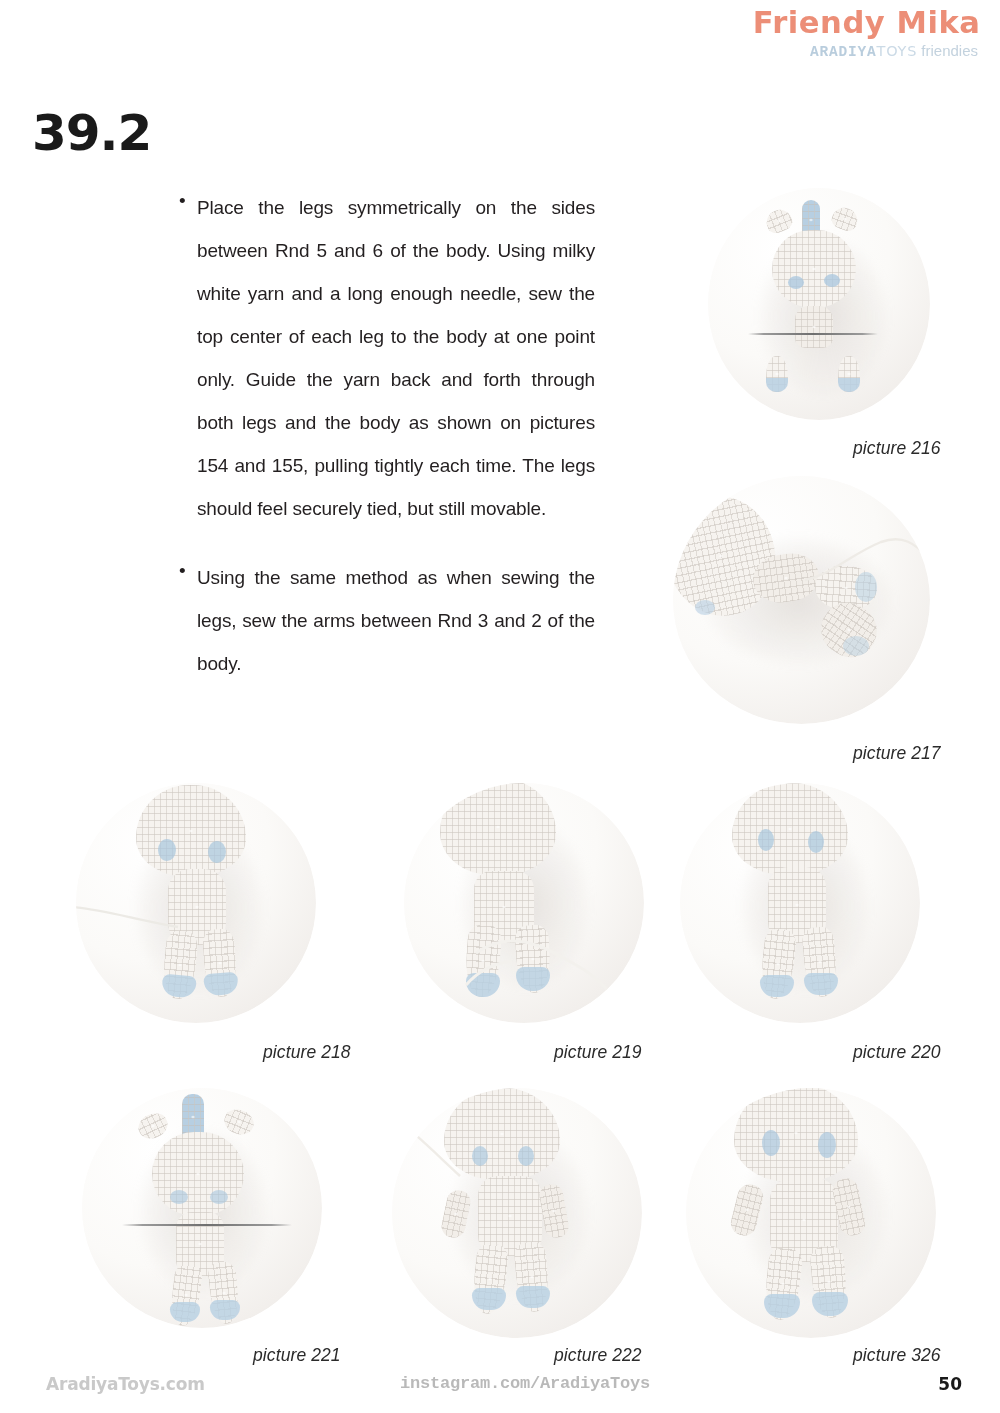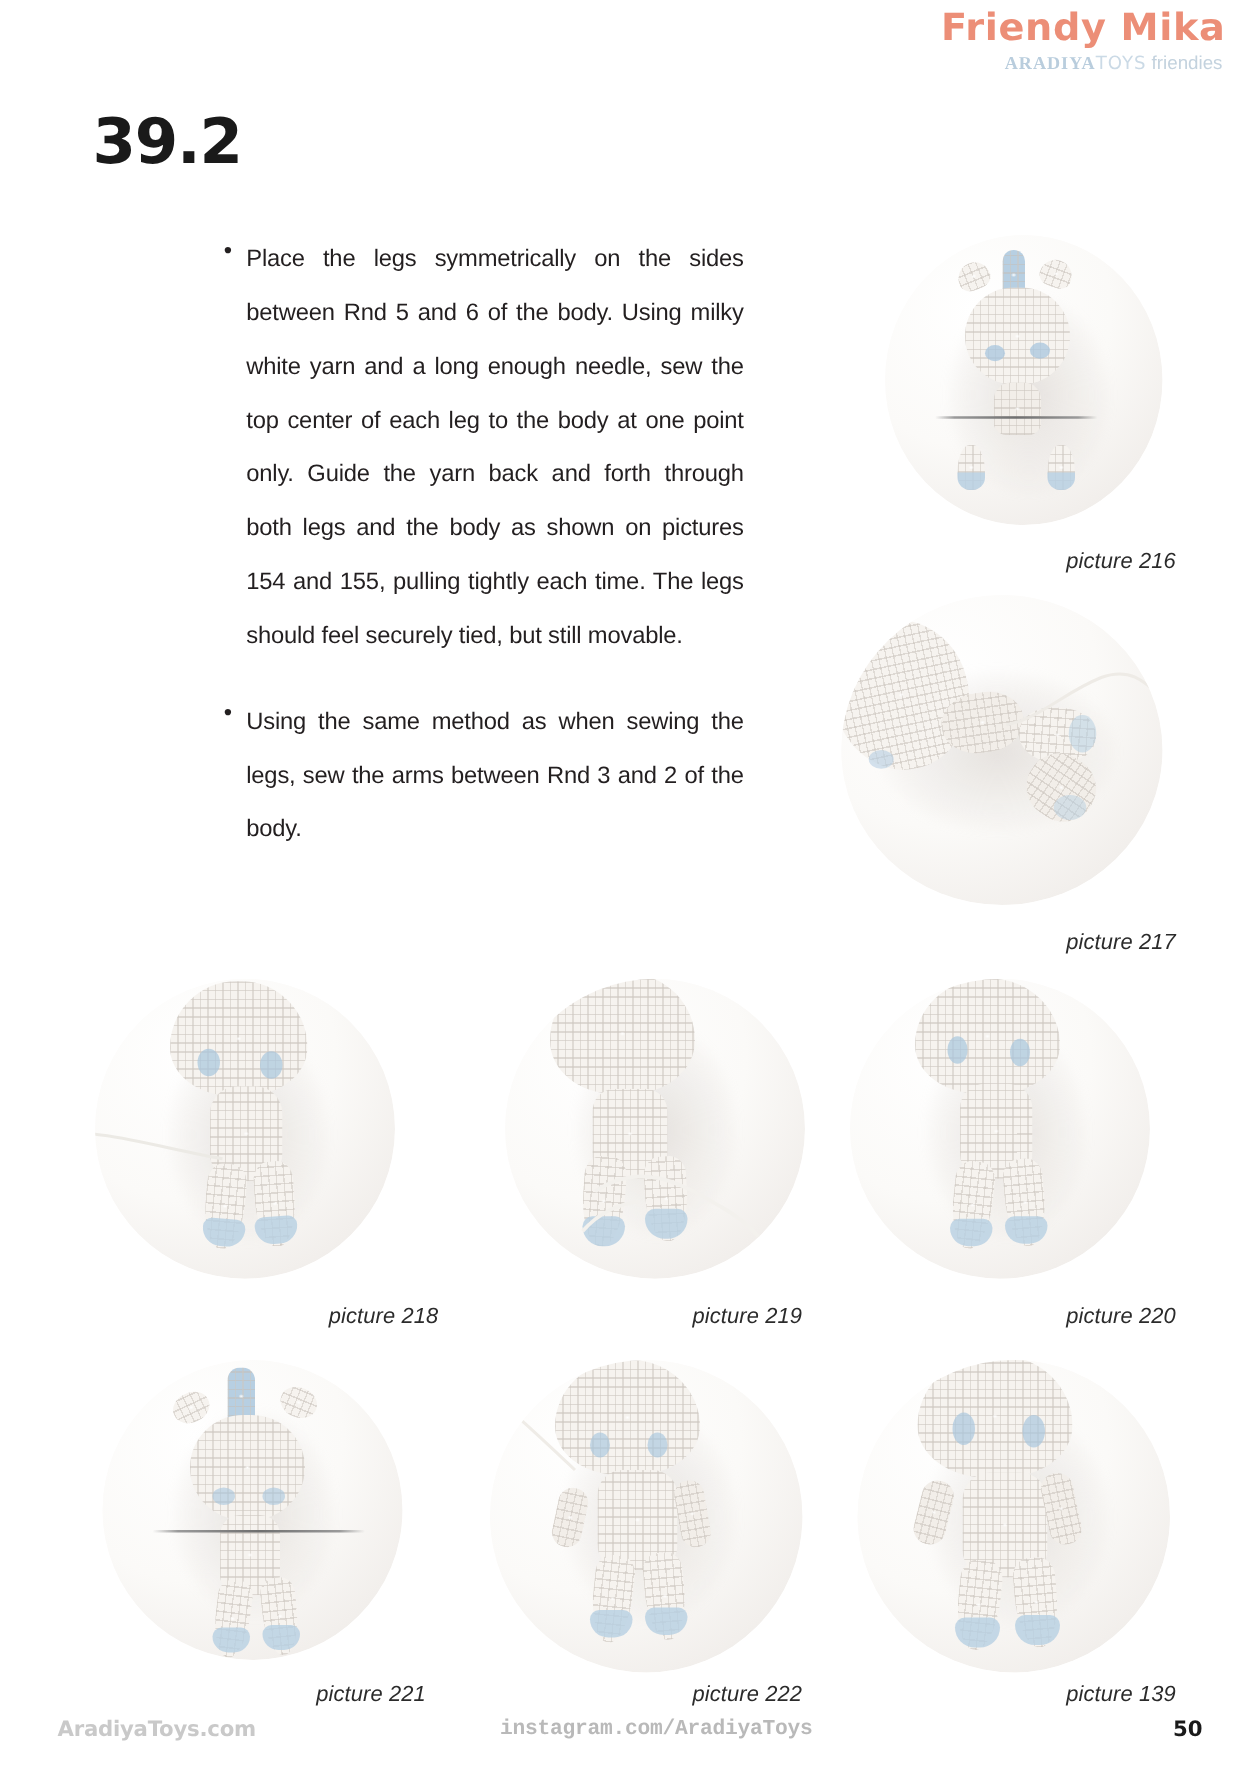--- a/index.html
+++ b/index.html
@@ -12,26 +12,26 @@
 
   
   .header { position:absolute; top:8px; right:22px; text-align:right; }
   .brand-title {
     font-family:"DejaVu Sans", sans-serif;
     font-weight:bold; font-size:30px; letter-spacing:.5px;
     color:#ec8e77; line-height:1.0;
     transform:scaleX(1.02);
   }
   .brand-sub { margin-top:5px; font-size:15px; line-height:1; white-space:nowrap; }
-  .brand-sub .b1 { font-family:Liberation Serif, serif; font-weight:bold; color:#b9cddd; letter-spacing:.8px; font-size:14.5px;}
+  .brand-sub .b1 { font-family:Liberation Mono, monospace; font-weight:bold; color:#b9cddd; letter-spacing:.8px; font-size:14.5px;}
   .brand-sub .b2 { font-family:"DejaVu Sans", sans-serif; font-weight:normal; color:#cbdae6; letter-spacing:.8px; font-size:14.5px;}
   .brand-sub .b3 { font-family:"Liberation Sans", sans-serif; color:#c3d2de; font-size:15px; margin-left:4px;text-align:right;}
 
   
-  .title-row { position:absolute; top:88px; left:32px; display:flex; align-items:baseline;margin-left:42px; }
+  .title-row { position:absolute; top:108px; left:32px; display:flex; align-items:baseline; }
   .title-num {
     font-family:"DejaVu Sans", sans-serif; font-weight:bold;
     font-size:50px; letter-spacing:-1px; color:#1a1a1a; line-height:1;
   }
   .title-text {
     font-family:"DejaVu Sans", sans-serif; font-weight:bold;
     font-size:39px; color:#1a1a1a; line-height:1; margin-left:28px;
     letter-spacing:-.3px;
   }
 
@@ -268,17 +268,17 @@
   <div class="part blue2" style="left:76px; top:42px; width:18px; height:26px; border-radius:50%; opacity:.68;"></div>
   <div class="part blue2" style="left:132px; top:44px; width:18px; height:26px; border-radius:50%; opacity:.68;"></div>
   <div class="part knit cream" style="left:84px; top:90px; width:68px; height:84px; border-radius:22px;"></div>
   <div class="part knit cream2" style="left:48px; top:96px; width:26px; height:52px; border-radius:13px; transform:rotate(14deg);"></div>
   <div class="part knit cream2" style="left:150px; top:90px; width:26px; height:58px; border-radius:13px; transform:rotate(-12deg);"></div>
   <div class="part knit cream" style="left:80px; top:160px; width:34px; height:72px; border-radius:40% 40% 48% 48%/22% 22% 62% 62%; transform:rotate(6deg);"></div>
   <div class="part blue" style="left:78px; top:206px; width:36px; height:24px; border-radius:8px 8px 16px 16px; opacity:.8;"></div>
   <div class="part knit cream" style="left:126px; top:158px; width:34px; height:72px; border-radius:40% 40% 48% 48%/22% 22% 62% 62%; transform:rotate(-5deg);"></div>
   <div class="part blue" style="left:126px; top:204px; width:36px; height:24px; border-radius:8px 8px 16px 16px; opacity:.8;"></div>
 </div>
-<div class="caption" style="left:853px; top:1345px;">picture 139</div>
+<div class="caption" style="left:853px; top:1345px;">picture 326</div>
 
 <div class="footer-left">AradiyaToys.com</div>
 <div class="footer-center">instagram.com/AradiyaToys</div>
 <div class="footer-page">50</div>
 
 </body></html>

